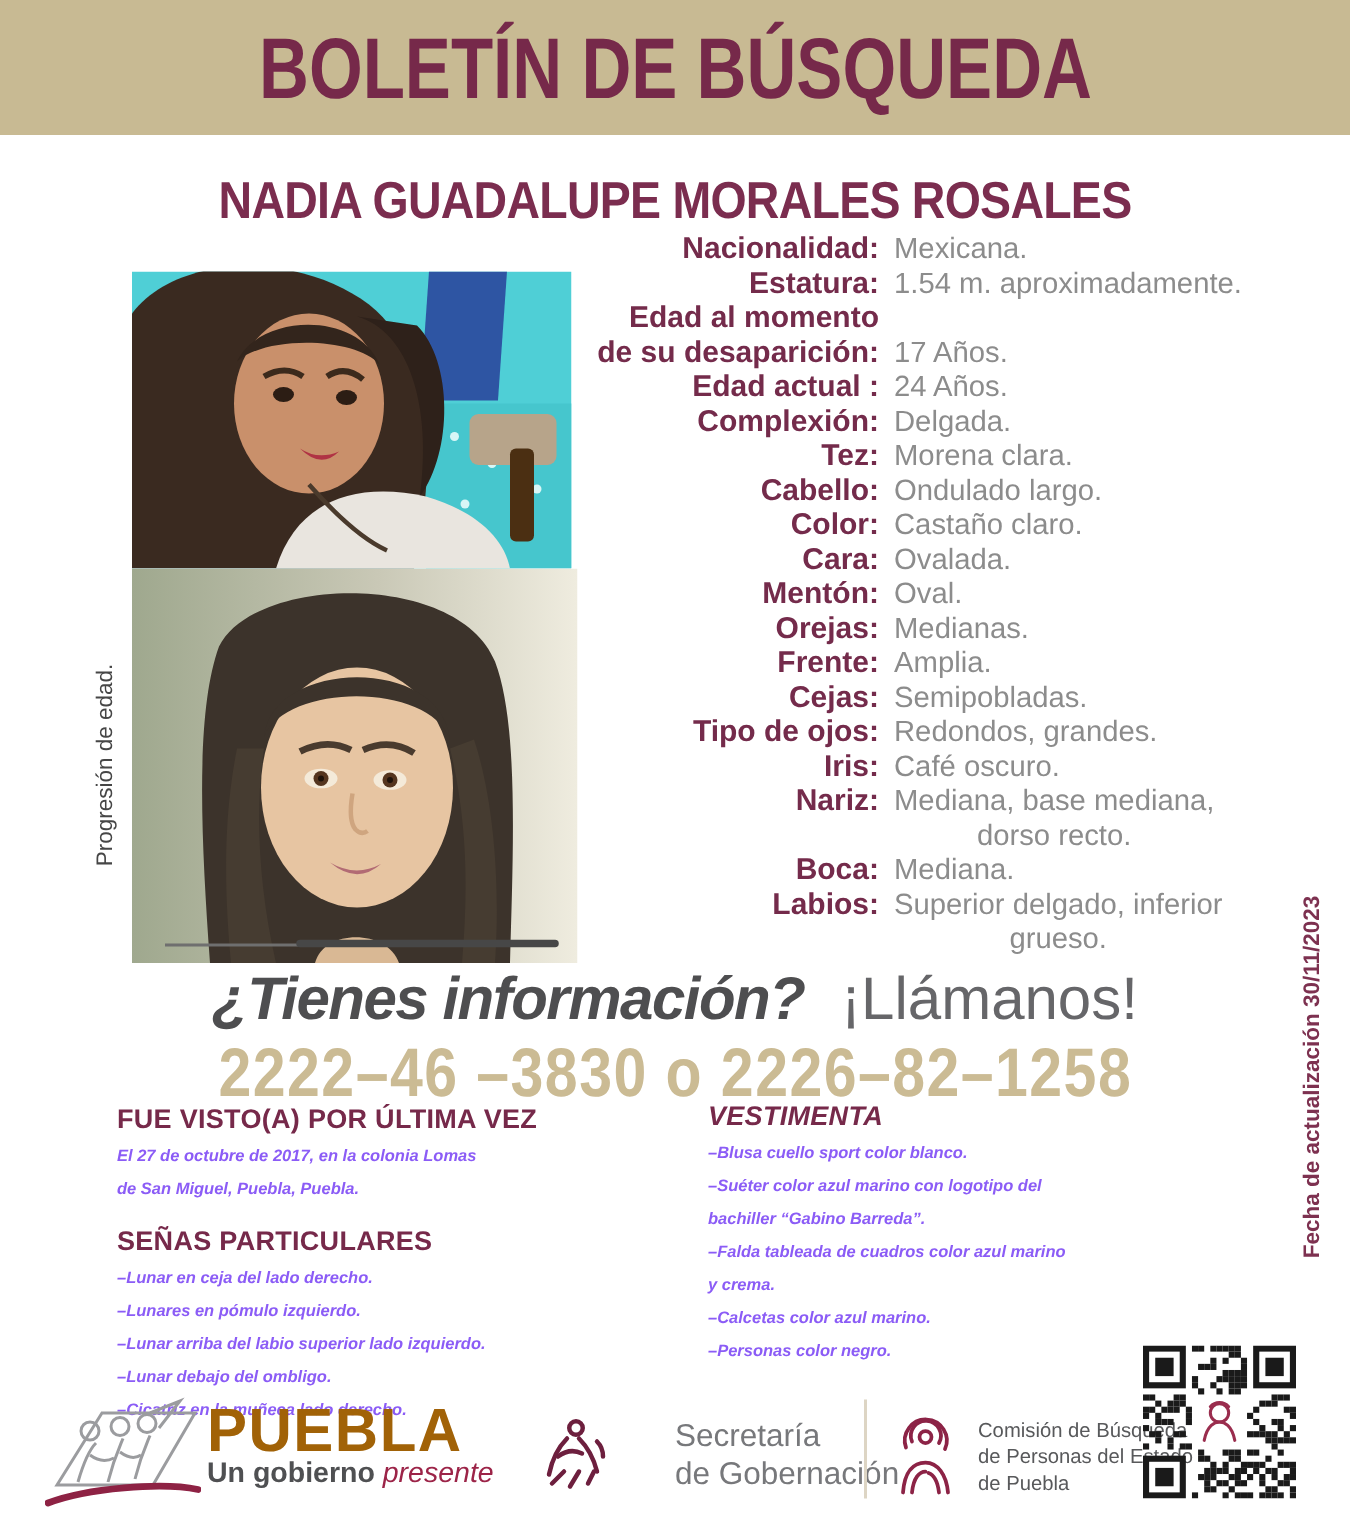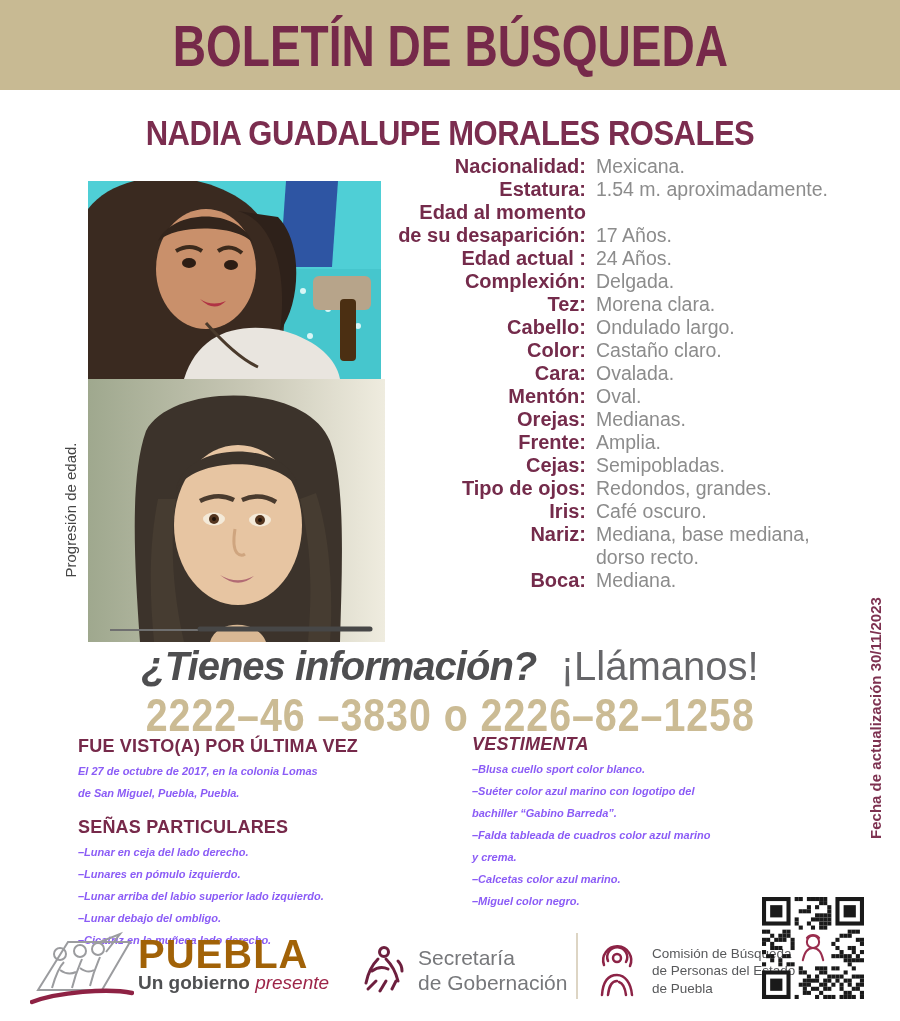--- a/index.html
+++ b/index.html
@@ -25,21 +25,21 @@
     transform:translate(-50%,-50%) rotate(-90deg); white-space:nowrap;
     color:#464646; font-size:15px; }
 
   
   .chars { position:absolute; left:366px; top:155px; width:508px; }
   .char-row { display:flex; align-items:flex-start; }
   .char-row.align-end { align-items:flex-end; }
   .char-label { width:220px; flex:none; text-align:right; color:#742b4b; font-weight:800;
     font-size:20px; line-height:23px; white-space:pre-line; }
   .char-value { margin-left:10px; color:#8c8c8c; font-size:19.5px; line-height:23px;
-    white-space:pre-line; }
+    white-space:pre-line;text-align:center; }
 
   
   .tagline { position:absolute; left:0; top:644px; width:900px; text-align:center; white-space:nowrap; }
   .tagline .q { color:#4e4e50; font-size:40px; font-weight:800; font-style:italic; letter-spacing:-1px;margin-top:24px; }
   .tagline .c { color:#666669; font-size:40px; font-weight:400; margin-left:20px; letter-spacing:0px; }
   .phones { position:absolute; left:0; top:692px; width:900px; text-align:center; }
   .phones span { display:inline-block; color:#cbbb94; font-size:41px; font-weight:800;
     letter-spacing:1px; transform:scale(0.96,1.12); white-space:nowrap; }
 
   
@@ -62,21 +62,21 @@
   
   .footer { position:absolute; left:0; top:925px; width:900px; height:90px; }
   .puebla-logo { position:absolute; left:30px; top:3px; width:285px; height:82px; }
   .puebla-icon { position:absolute; left:0; top:2px; }
   .puebla-text { position:absolute; left:108px; top:6px; }
   .puebla-name { color:#a16207; font-size:40px; font-weight:800; letter-spacing:1px;
     transform:scaleY(1.02); line-height:40px; }
   .puebla-tagline { font-size:19px; margin-top:-2px; white-space:nowrap; }
   .puebla-tagline .t1 { color:#4f5052; font-weight:700; }
   .puebla-tagline .t2 { color:#9c2448; font-weight:400; font-style:italic; }
-  .segob { position:absolute; left:358px; top:18px; display:flex; align-items:center; }
+  .segob { position:absolute; left:358px; top:18px; display:flex; align-items:center;gap:32px; }
   .segob-text { margin-left:12px; color:#77787b; font-size:21px; line-height:25px; }
   .divider { position:absolute; left:576px; top:8px; width:2px; height:66px; background:#ddd5c4; }
   .comision { position:absolute; left:592px; top:18px; display:flex; align-items:center; }
   .comision-text { margin-left:10px; color:#58595b; font-size:13.5px; line-height:17.5px; }
   .qr { position:absolute; left:762px; top:-28px; width:102px; height:102px; }
 </style>
 </head>
 <body>
 
 <div class="poster">
@@ -209,20 +209,25 @@
       </div>
     <div class="char-row">
         <div class="char-label">Nariz:</div>
         <div class="char-value">Mediana, base mediana,
 dorso recto.</div>
       </div>
     <div class="char-row">
         <div class="char-label">Boca:</div>
         <div class="char-value">Mediana.</div>
       </div>
+    <div class="char-row">
+        <div class="char-label">Labios:</div>
+        <div class="char-value">Superior delgado, inferior
+grueso.</div>
+      </div>
   </div>
 
   <div class="tagline">
     <span class="q">¿Tienes información?</span>
     <span class="c">¡Llámanos!</span>
   </div>
 
   <div class="phones">
     <span>2222–46 –3830 o 2226–82–1258</span>
   </div>
@@ -244,21 +249,21 @@
 
   <div class="col-right">
     <div class="sec-heading italic">VESTIMENTA</div>
     <ul class="bullets">
       <li>–Blusa cuello sport color blanco.</li>
       <li>–Suéter color azul marino con logotipo del
 bachiller “Gabino Barreda”.</li>
       <li>–Falda tableada de cuadros color azul marino
 y crema.</li>
       <li>–Calcetas color azul marino.</li>
-      <li>–Miguel color negro.</li>
+      <li>–Personas color negro.</li>
     </ul>
   </div>
 
   <div class="update">
     <span>Fecha de actualización 30/11/2023</span>
   </div>
 
   <div class="footer">
 
     <div class="puebla-logo">

